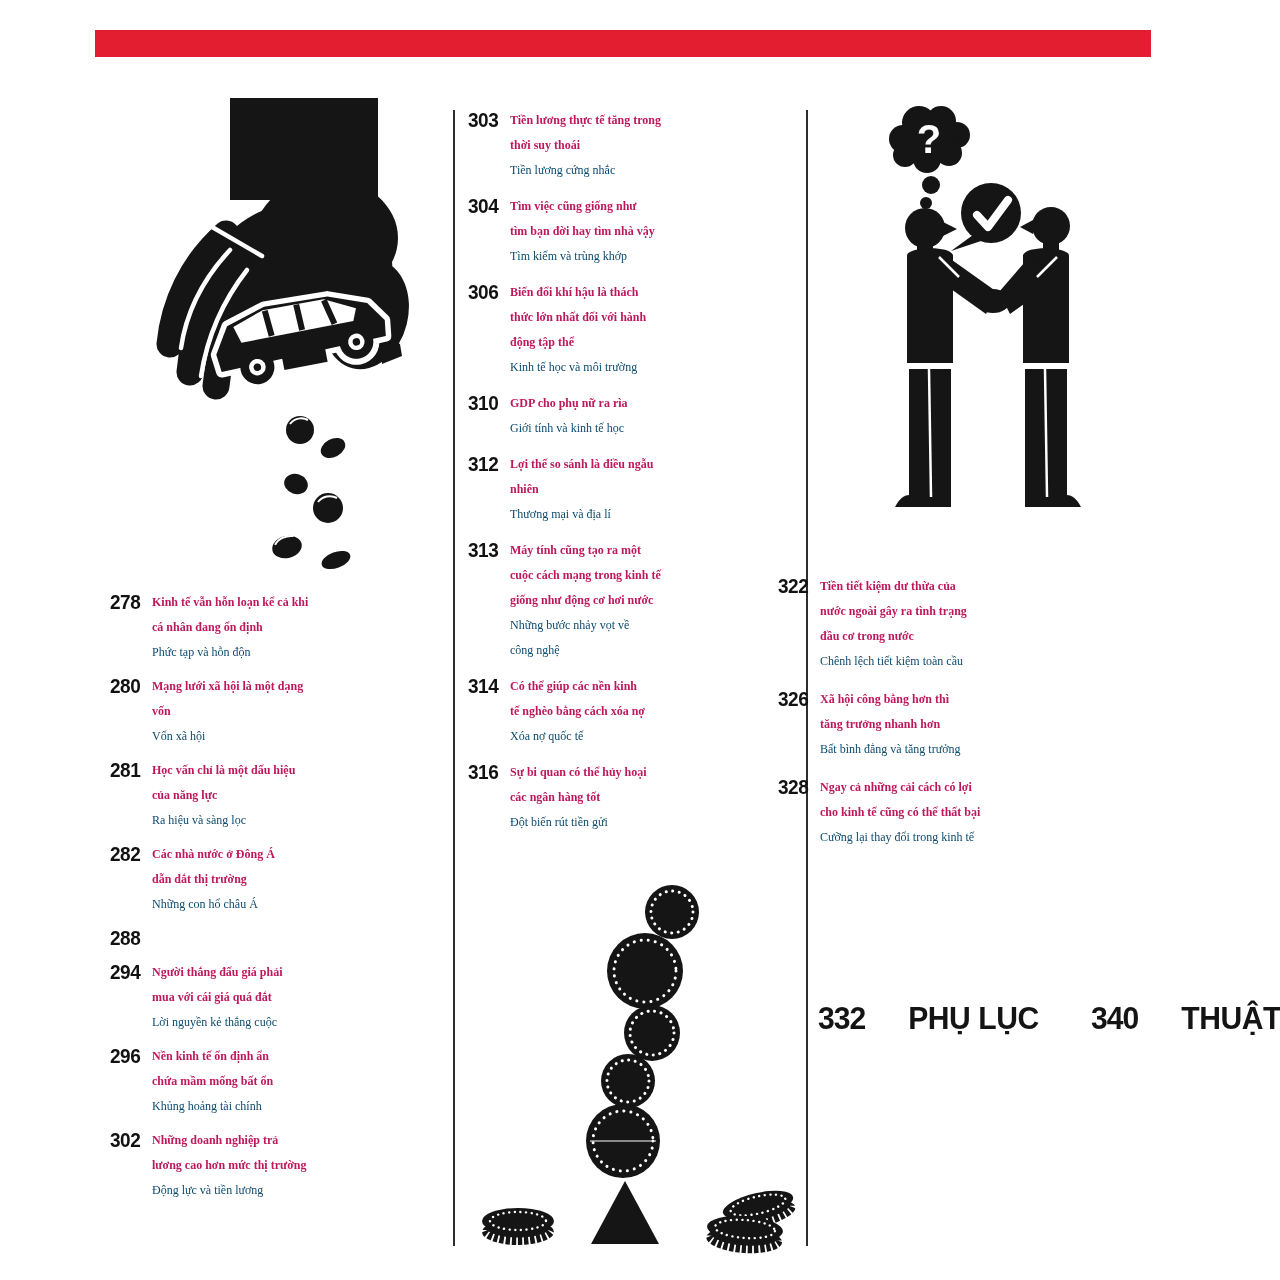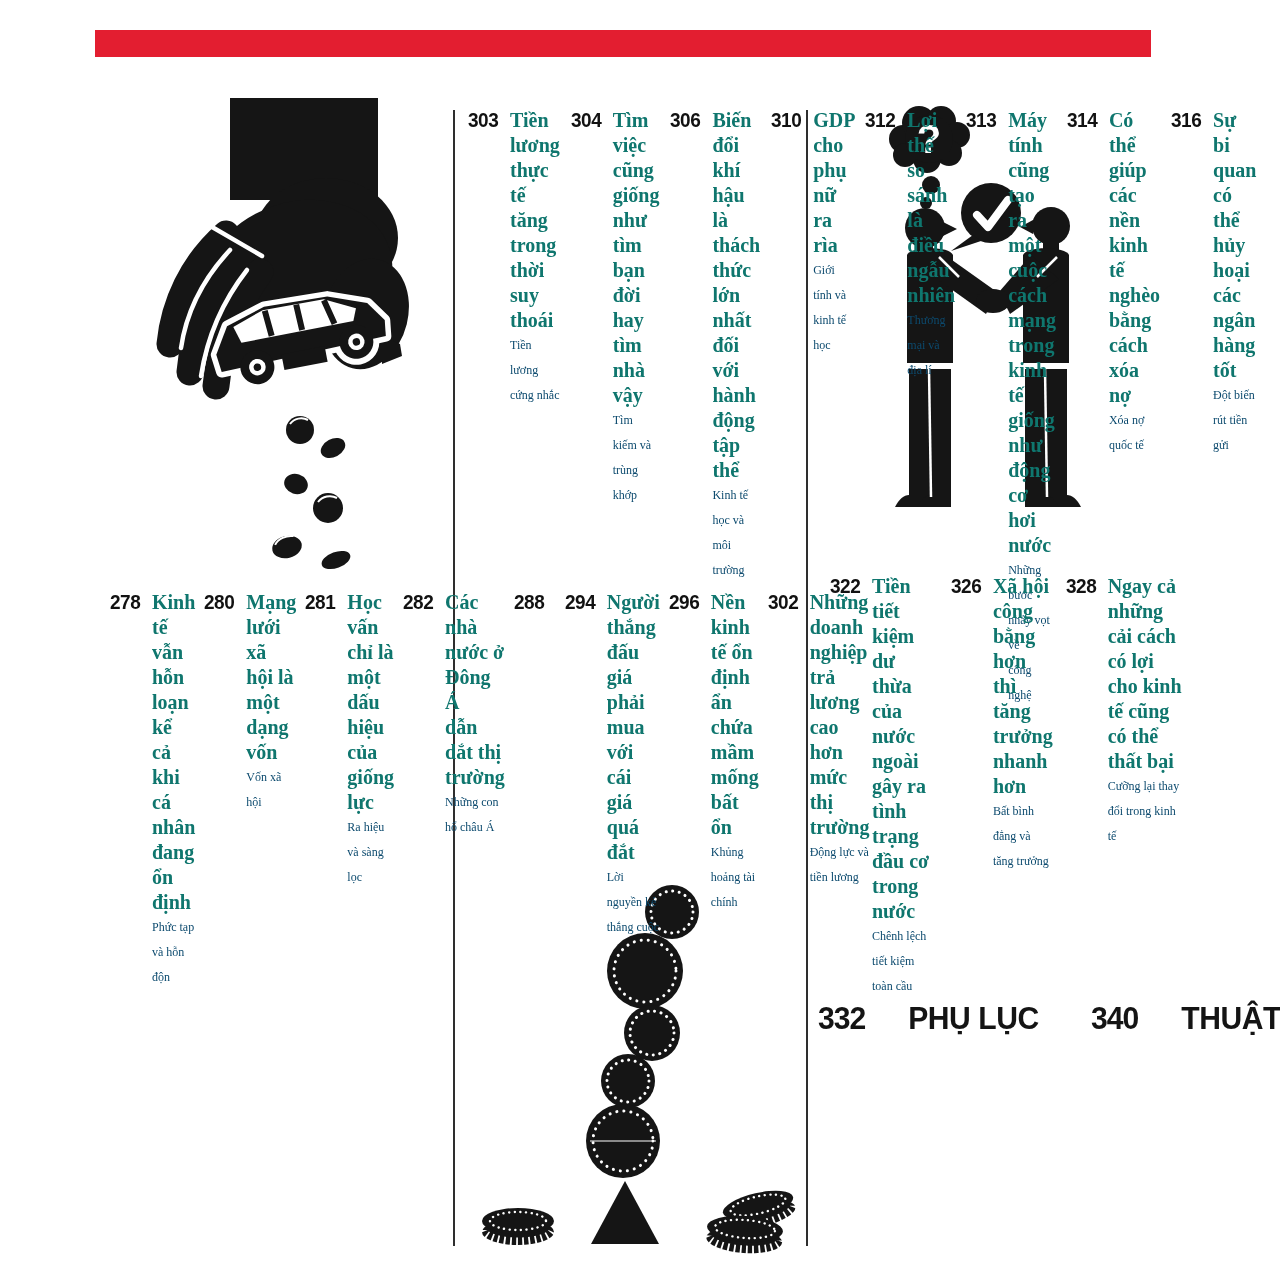--- a/index.html
+++ b/index.html
@@ -6,34 +6,34 @@
   body{
     width:1280px;height:1280px;background:#ffffff;position:relative;overflow:hidden;
     font-family:"Liberation Serif", serif;color:#111;
   }
   .abs{position:absolute;}
   #topbar{left:95px;top:30px;width:1056px;height:27px;}
   .divider{width:2px;background:#2e2e2e;top:110px;height:1136px;}
   #divider-1{left:453px;}
   #divider-2{left:806px;}
 
-  .toc-col{display:flex;flex-direction:row;}
+  .toc-col{display:flex;flex-direction:column;}
   #col-left-entries{left:110px;top:590px;width:346px;gap:9px;}
   #col-mid-entries{left:468px;top:108px;width:340px;gap:11px;}
-  #col-right-entries{left:830px;top:574px;width:352px;gap:13px;}
+  #col-right-entries{left:778px;top:574px;width:352px;gap:13px;}
 
   .entry{display:flex;align-items:flex-start;}
   .entry .num{
     flex:0 0 42px;font-family:"Liberation Sans",sans-serif;font-weight:700;
     font-size:20px;line-height:25px;letter-spacing:-0.5px;color:#121212;
     transform:scaleX(0.95);transform-origin:left top;
   }
   .entry .txt{flex:1;min-width:0;}
   .entry .title{
-    display:block;white-space:pre-line;font-weight:700;font-size:20px;line-height:25px;color:#0f766e;
+    display:block;white-space:pre-line;font-weight:700;font-size:12px;line-height:25px;color:#be185d;
   }
   .entry .sub{
     display:block;white-space:pre-line;font-weight:400;font-size:12px;line-height:25px;color:#0c4a6e;
   }
 
   #sections{left:818px;top:1002px;width:360px;display:flex;flex-direction:row;gap:38px;}
   .section-row{display:flex;align-items:flex-start;transform:scaleX(0.94);transform-origin:left top;}
   .section-row .snum{
     flex:0 0 96px;font-family:"Liberation Sans",sans-serif;font-weight:700;font-size:32px;line-height:32px;
     letter-spacing:-1px;color:#141414;
@@ -224,21 +224,21 @@
         <span class="title">Mạng lưới xã hội là một dạng
 vốn</span>
         <span class="sub">Vốn xã hội</span>
       </span>
     </div>
 
     <div class="entry">
       <span class="num">281</span>
       <span class="txt">
         <span class="title">Học vấn chỉ là một dấu hiệu
-của giống lực</span>
+của năng lực</span>
         <span class="sub">Ra hiệu và sàng lọc</span>
       </span>
     </div>
 
     <div class="entry">
       <span class="num">282</span>
       <span class="txt">
         <span class="title">Các nhà nước ở Đông Á
 dẫn dắt thị trường</span>
         <span class="sub">Những con hổ châu Á</span>

